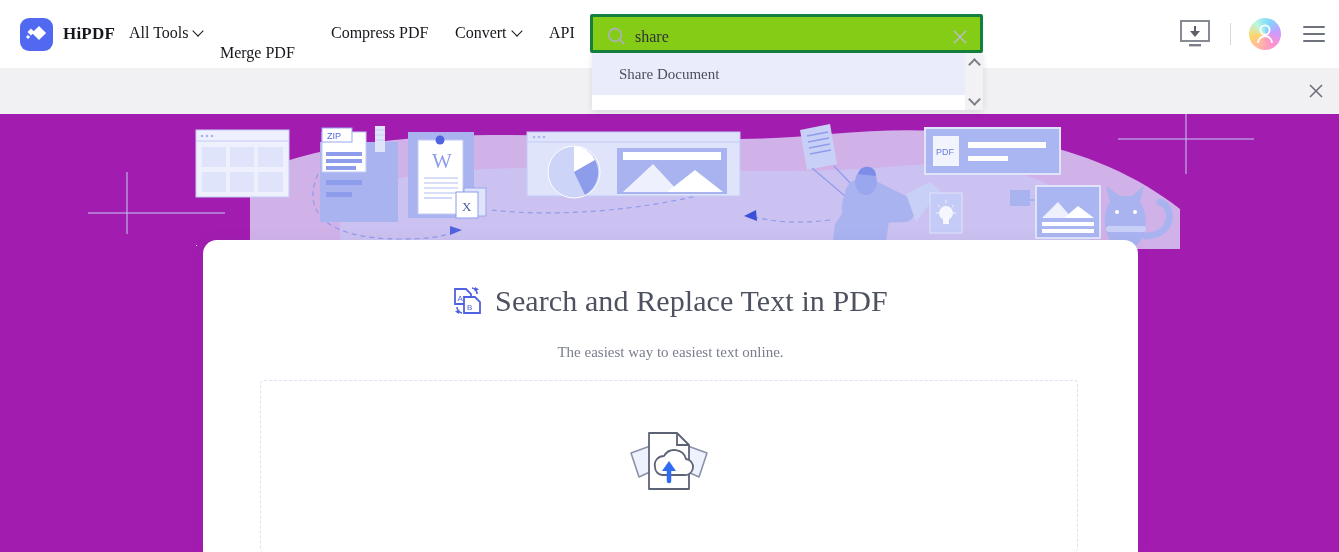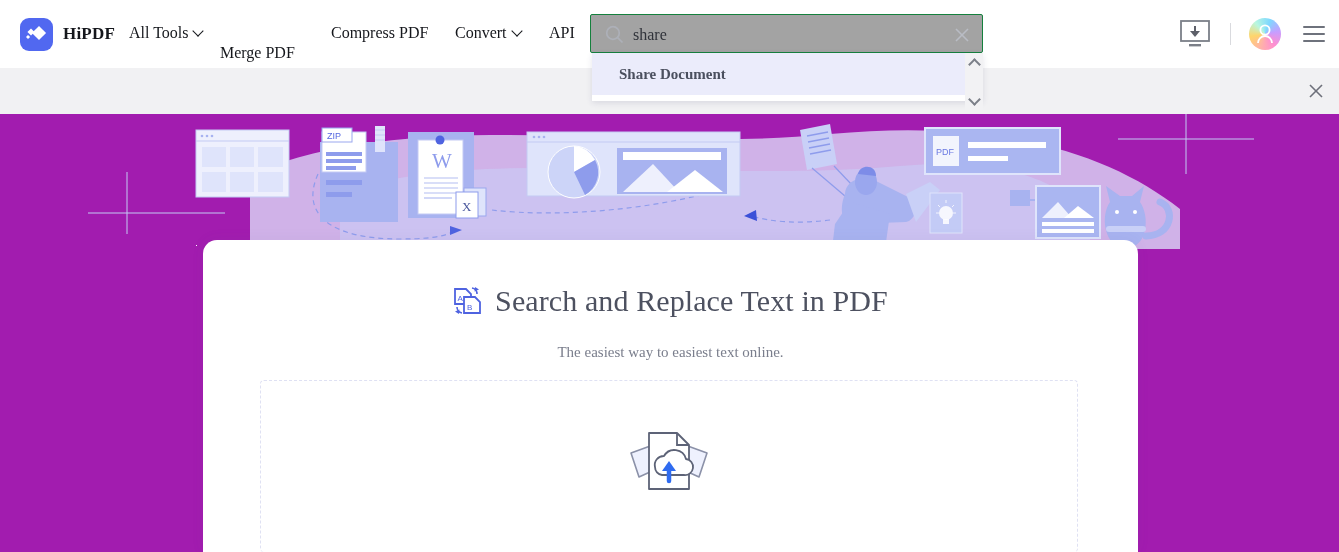--- a/index.html
+++ b/index.html
@@ -34,36 +34,36 @@
   .caret { display:inline-block; width:9px; height:9px; position:relative; top:-2px;}
   .caret::after{
     content:""; position:absolute; left:0; top:0;
     width:7px; height:7px; border-right:1.6px solid #15171c; border-bottom:1.6px solid #15171c;
     transform: rotate(45deg);
   }
 
   
   .search-wrap { position:absolute; left:590px; top:14px; width:393px; z-index:40; }
   .search-box {
-    position:relative; width:393px; height:39px; background:#a3a3a3;
-    border:1px solid #15803d; border-radius:2px; display:flex; align-items:center;
+    position:relative; width:393px; height:39px; background:#84cc16;
+    border:3px solid #15803d; border-radius:2px; display:flex; align-items:center;
   }
   .search-icon { position:absolute; left:14px; top:10px; }
   .search-input {
     position:absolute; left:42px; top:0; width:300px; height:39px;
     border:none; outline:none; background:transparent;
     font-family:"Liberation Serif", serif; font-size:16px; color:#30333a;
   }
   .search-clear {
     position:absolute; right:10px; top:10px; width:20px; height:20px;
     cursor:pointer; color:#b9bcc4;
   }
   .dropdown {
-    position:absolute; left:2px; top:39px; width:391px; height:48px;
-    background:#ffffff; box-shadow: 0 2px 6px rgba(40,45,90,.12); font-weight: bold;
+    position:absolute; left:2px; top:39px; width:391px; height:57px;
+    background:#ffffff; box-shadow: 0 2px 6px rgba(40,45,90,.12);
   }
   .dd-item {
     position:absolute; left:0; top:0; width:373px; height:42px;
     background:#ebecfb; display:flex; align-items:center;
     padding-left:27px; font-size:15px; color:#4a4f5e; cursor:pointer;
   }
   .dd-scrollbar {
     position:absolute; right:0; top:0; width:18px; height:57px; background:#f2f2f4;
     display:flex; flex-direction:column; align-items:center; justify-content:space-between;
     padding:6px 0; cursor:pointer;

